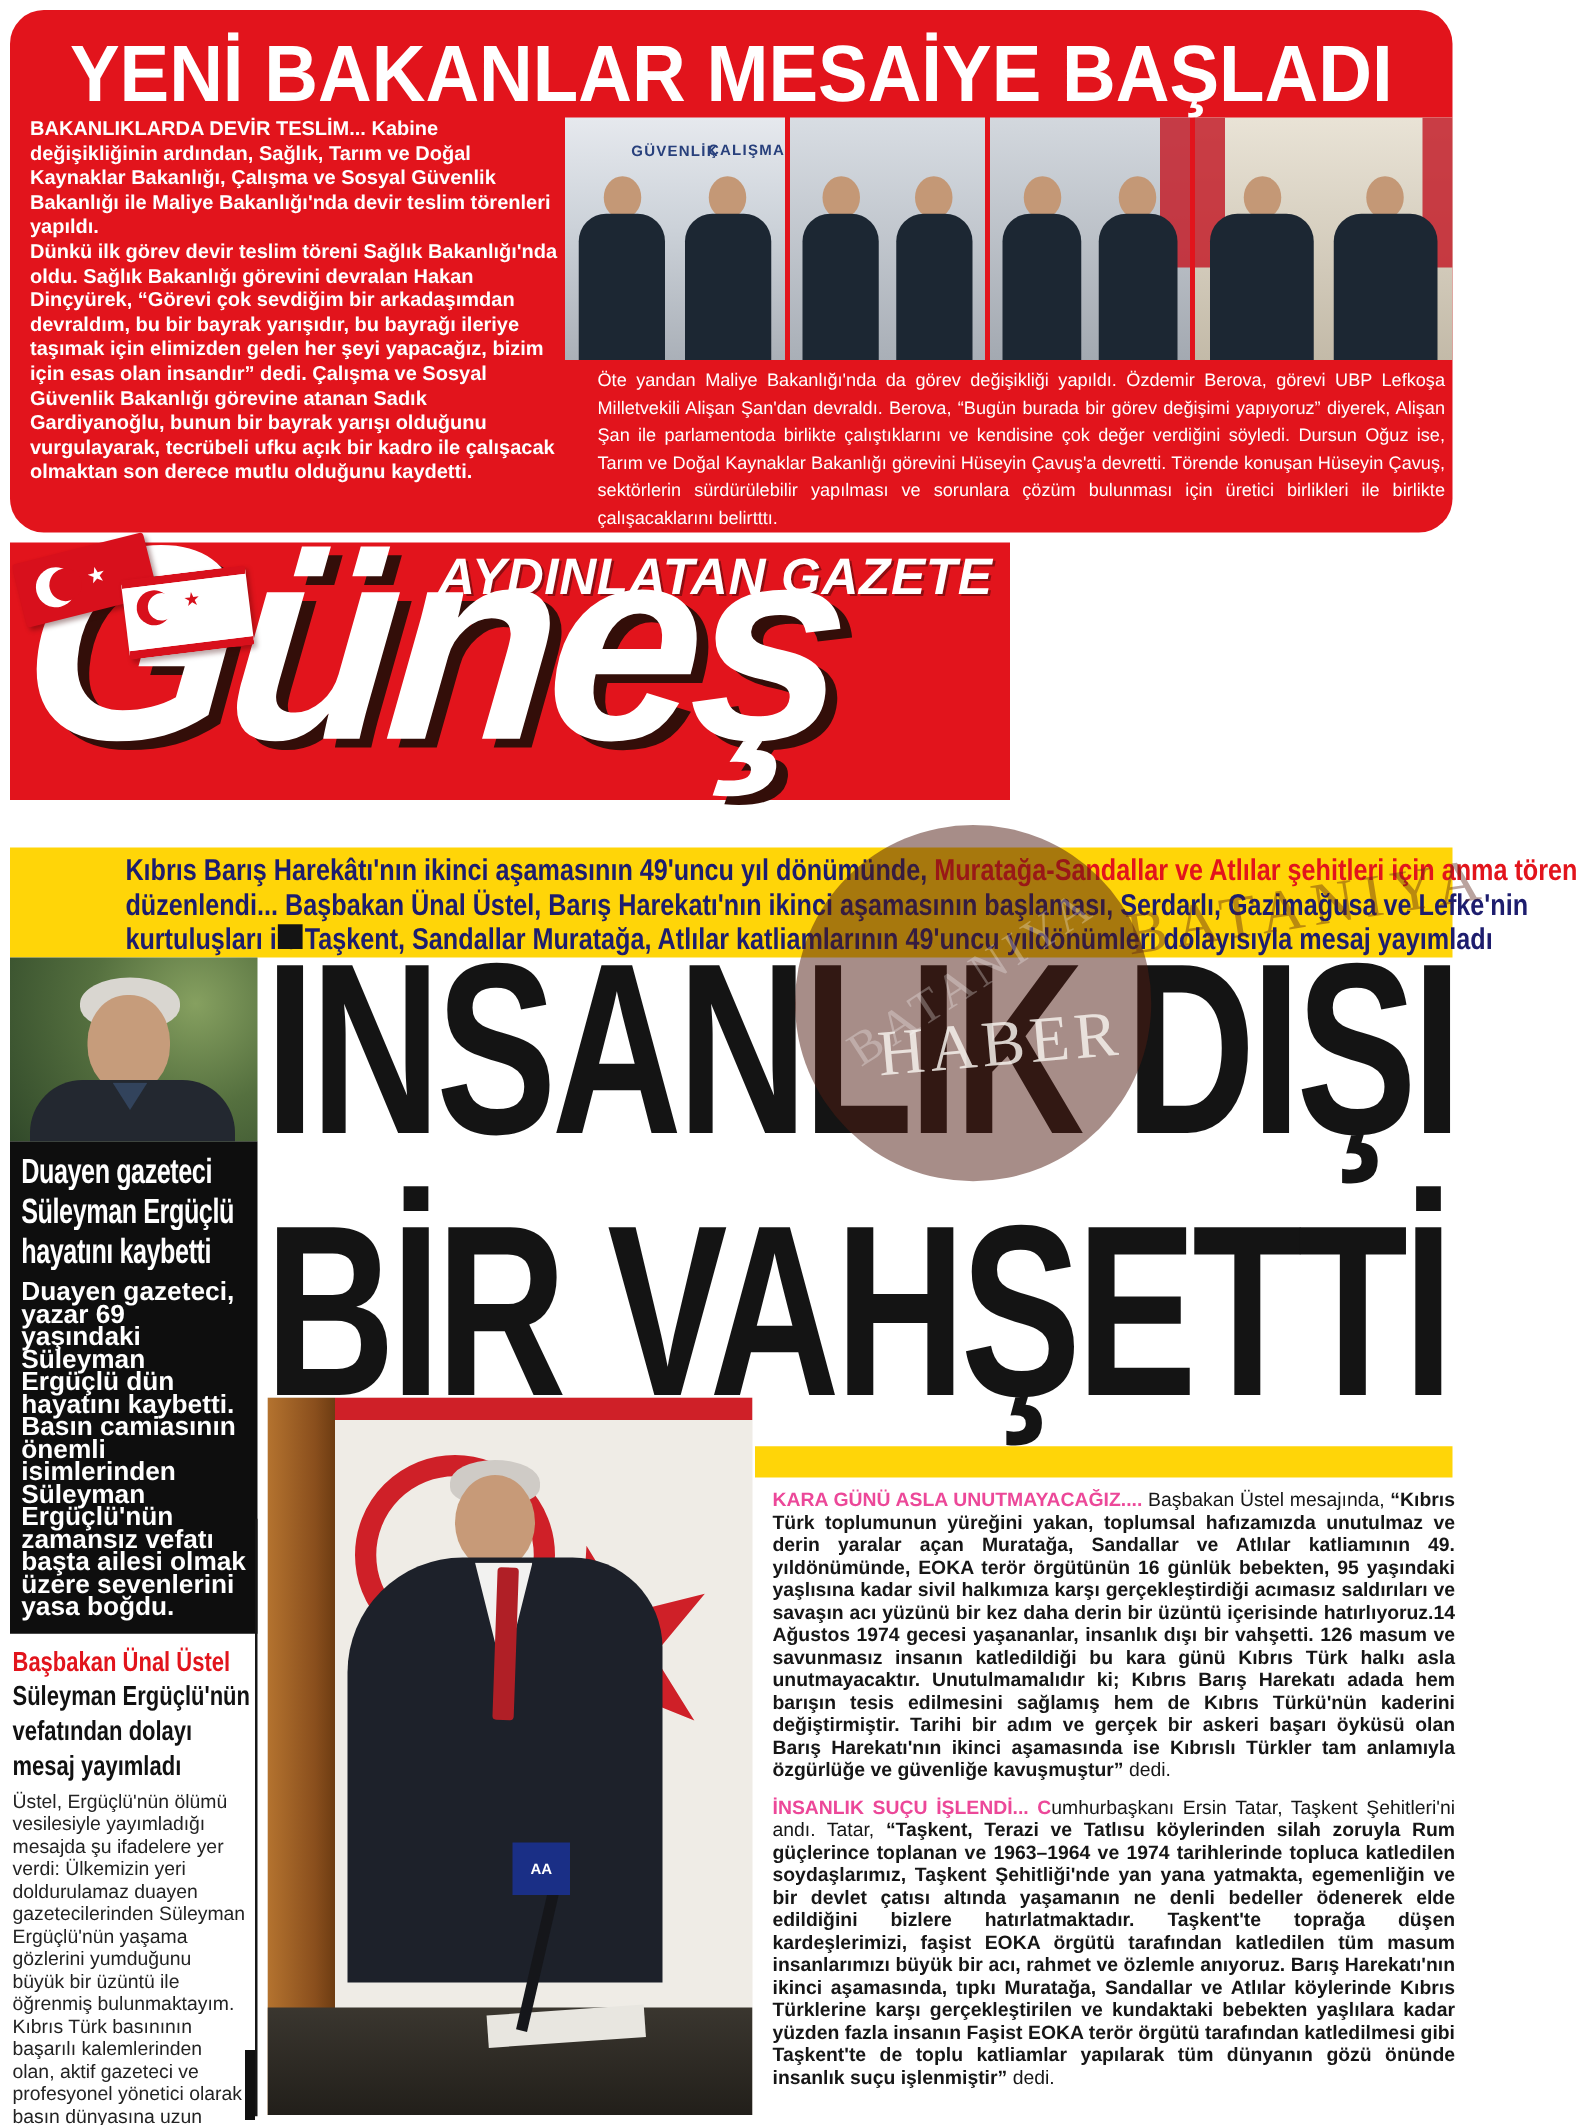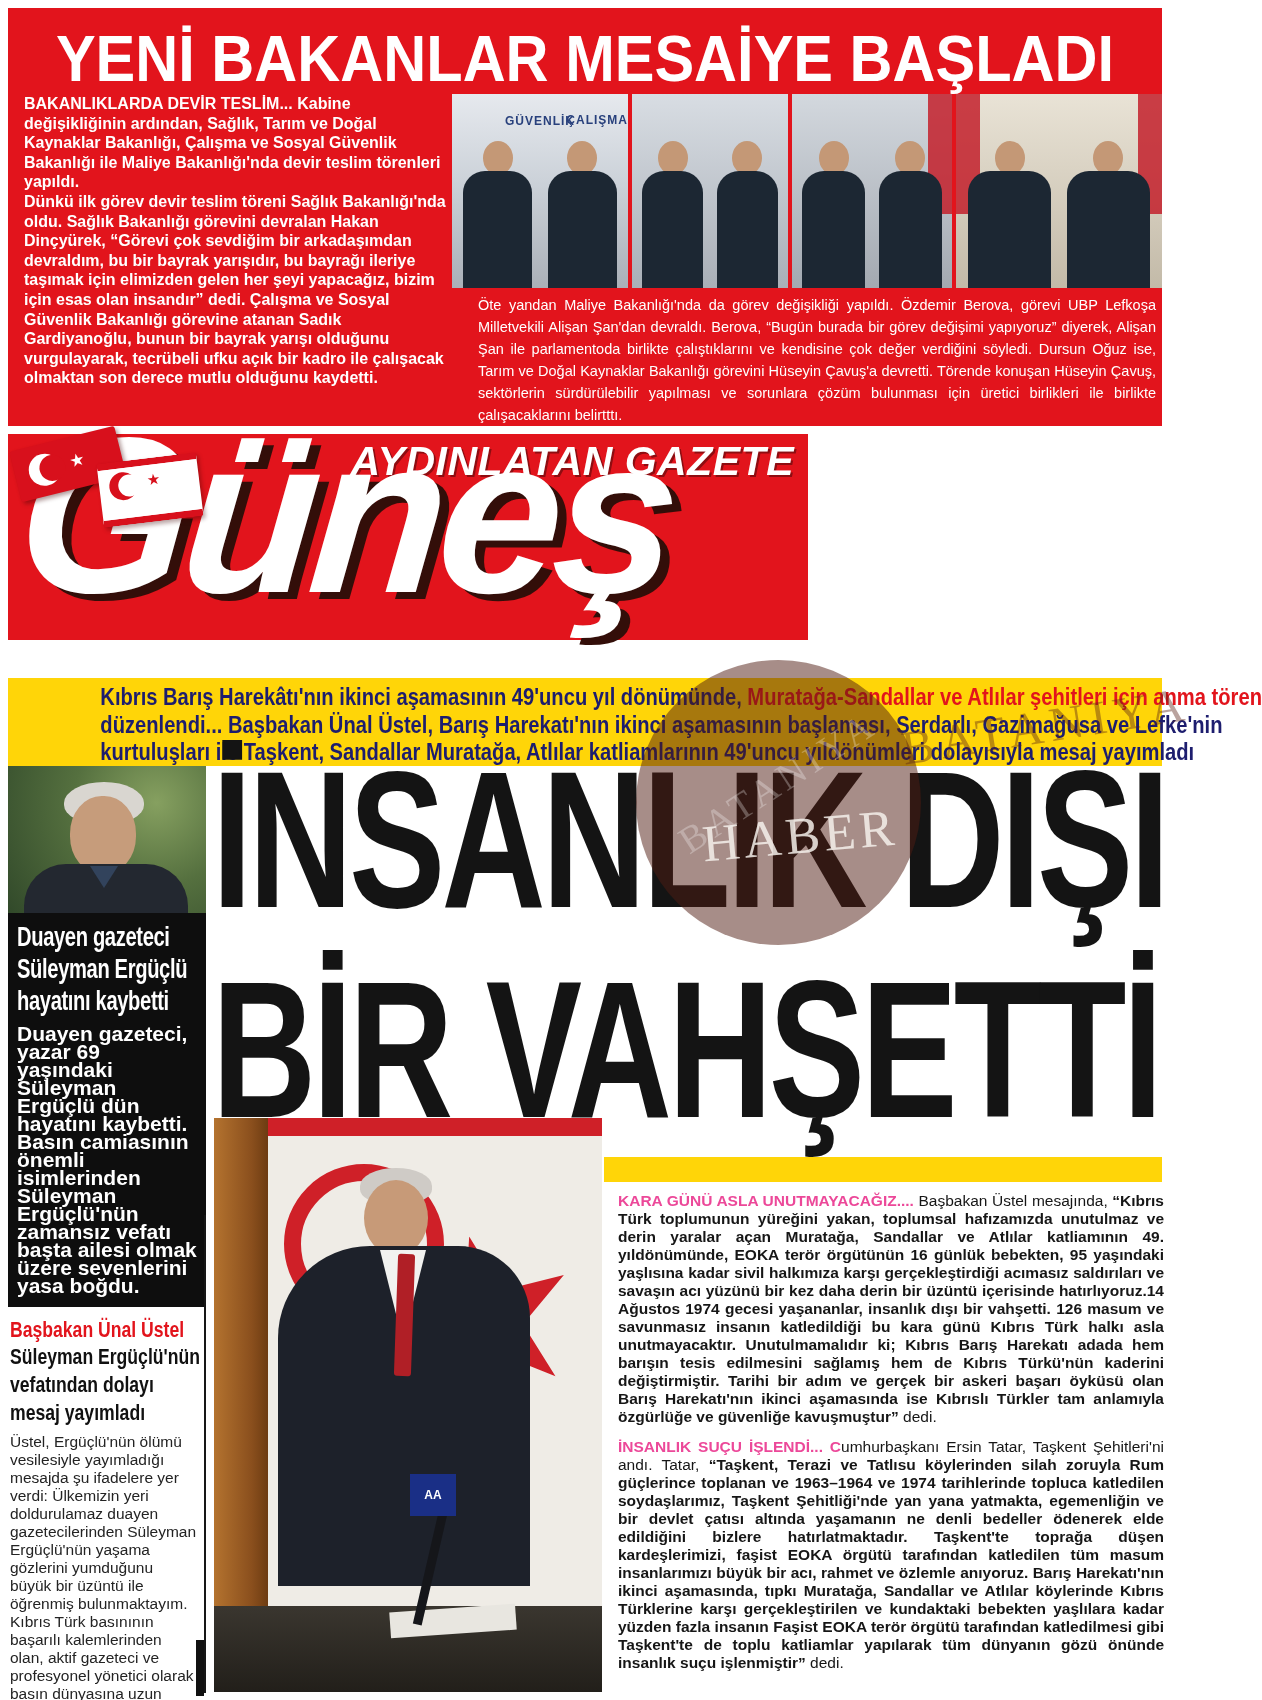--- a/index.html
+++ b/index.html
@@ -1,20 +1,20 @@
 <!DOCTYPE html>
 <html lang="tr"><head>
 <meta charset="utf-8">
 <title>Güneş – 15 Ağustos 2023</title>
 <style>
   html,body{margin:0;padding:0;background:#fff;}
   #sheet{position:relative;width:1262px;height:1700px;background:#fff;overflow:hidden;
          font-family:"Liberation Sans",sans-serif;-webkit-font-smoothing:antialiased;}
   
-  .top-red{position:absolute;left:8px;top:8px;width:1154px;height:418px;background:#e2141c;}
+  .top-red{position:absolute;left:8px;top:8px;width:1154px;height:418px;background:#e2141c;border-radius:27px;}
   .top-headline{position:absolute;left:0;right:0;top:14px;text-align:center;color:#fff;
       font-weight:bold;font-size:64px;white-space:nowrap;transform:scaleX(.93);letter-spacing:0;}
   .top-left-col{position:absolute;left:16px;top:86px;width:428px;color:#fff;font-weight:bold;
       font-size:16px;line-height:19.6px;text-align:left;}
   .top-left-col p{margin:0;}
   .photo-strip{position:absolute;left:444px;top:86px;width:710px;height:194px;display:flex;gap:4px;}
   .photo{position:relative;overflow:hidden;flex:0 0 auto;height:100%;}
   .photo:nth-child(1){width:176px;background:linear-gradient(180deg,#e6e9ee 0%,#ccd2d9 45%,#aab0b8 100%);}
   .photo:nth-child(2){width:156px;background:linear-gradient(180deg,#d8dde3,#a9afb7);}
   .photo:nth-child(3){width:160px;background:linear-gradient(180deg,#d3d8de,#a3a9b1);}

